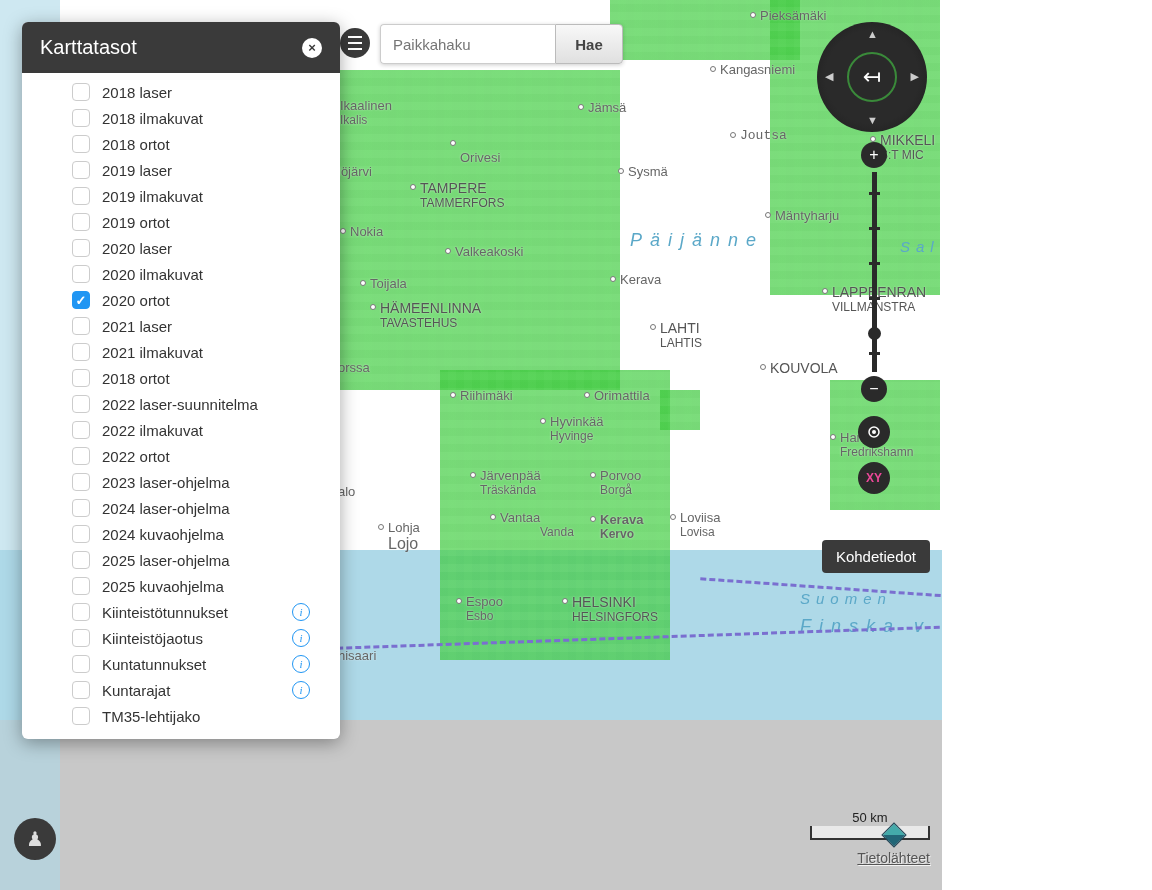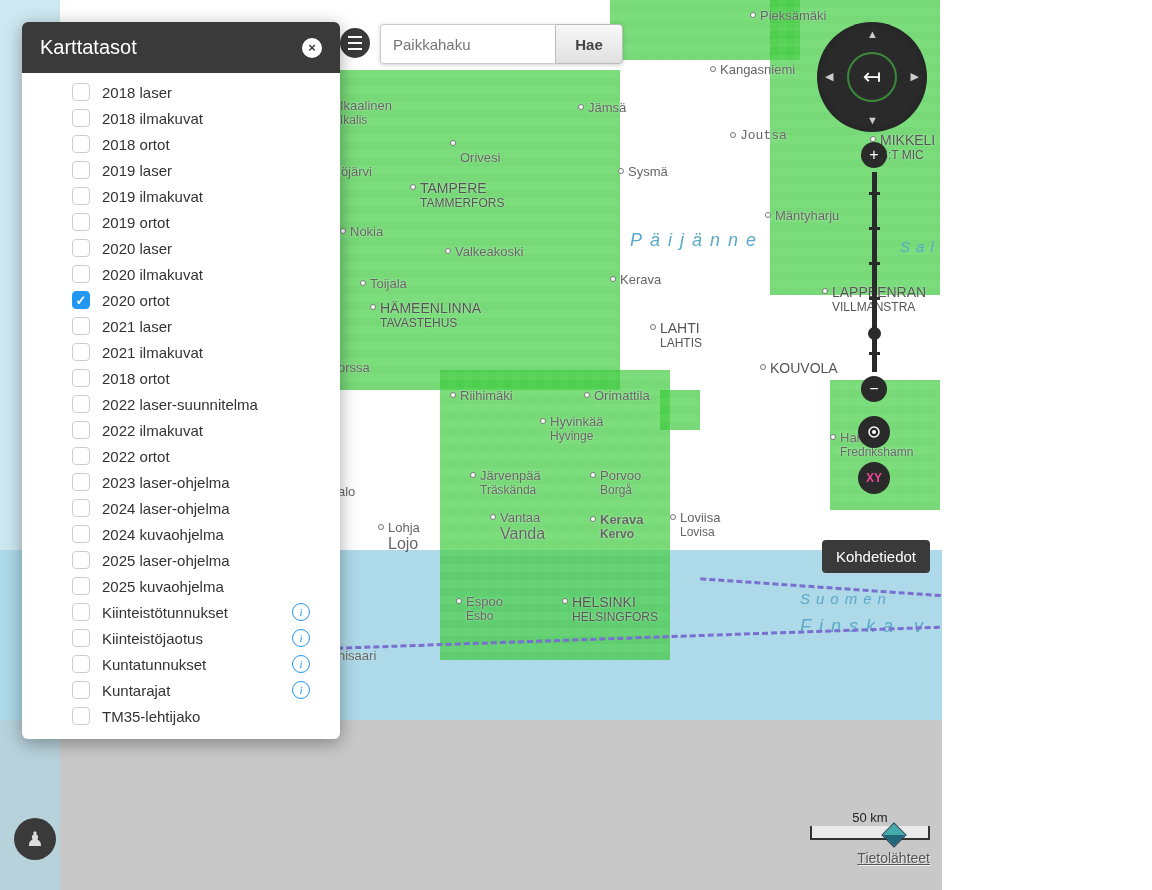--- a/index.html
+++ b/index.html
@@ -160,21 +160,21 @@
       <div class="city-label" style="left: 550px; top: 414px;">Hyvinkää<div style="font-size: 12px;">Hyvinge</div></div>
       <div class="city-dot" style="left: 540px; top: 418px;"></div>
       <div class="city-label" style="left: 840px; top: 430px;">Hamina<div style="font-size: 12px;">Fredrikshamn</div></div>
       <div class="city-dot" style="left: 830px; top: 434px;"></div>
       <div class="city-label" style="left: 480px; top: 468px;">Järvenpää<div style="font-size: 12px;">Träskända</div></div>
       <div class="city-dot" style="left: 470px; top: 472px;"></div>
       <div class="city-label" style="left: 600px; top: 468px;">Porvoo<div style="font-size: 12px;">Borgå</div></div>
       <div class="city-dot" style="left: 590px; top: 472px;"></div>
       <div class="city-label" style="left: 680px; top: 510px;">Loviisa<div style="font-size: 12px;">Lovisa</div></div>
       <div class="city-dot" style="left: 670px; top: 514px;"></div>
-      <div class="city-label" style="left: 500px; top: 510px;">Vantaa<div style="font-size: 16px;">Vanda</div></div>
+      <div class="city-label" style="left: 500px; top: 510px;">Vantaa<div style="font-size: 12px; margin-left: 40px;">Vanda</div></div>
       <div class="city-dot" style="left: 490px; top: 514px;"></div>
       <div class="city-label" style="left: 600px; top: 512px; font-weight: bold;">Kerava<div style="font-size: 12px;">Kervo</div></div>
       <div class="city-dot" style="left: 590px; top: 516px;"></div>
       <div class="city-label" style="left: 388px; top: 520px;">Lohja<div style="font-size: 16px;">Lojo</div></div>
       <div class="city-dot" style="left: 378px; top: 524px;"></div>
       <div class="city-label" style="left: 338px; top: 484px;">alo</div>
       <div class="city-dot" style="left: 328px; top: 488px;"></div>
       <div class="city-label" style="left: 466px; top: 594px;">Espoo<div style="font-size: 12px;">Esbo</div></div>
       <div class="city-dot" style="left: 456px; top: 598px;"></div>
       <div class="city-label large" style="left: 572px; top: 594px;">HELSINKI<div style="font-size: 12px;">HELSINGFORS</div></div>

